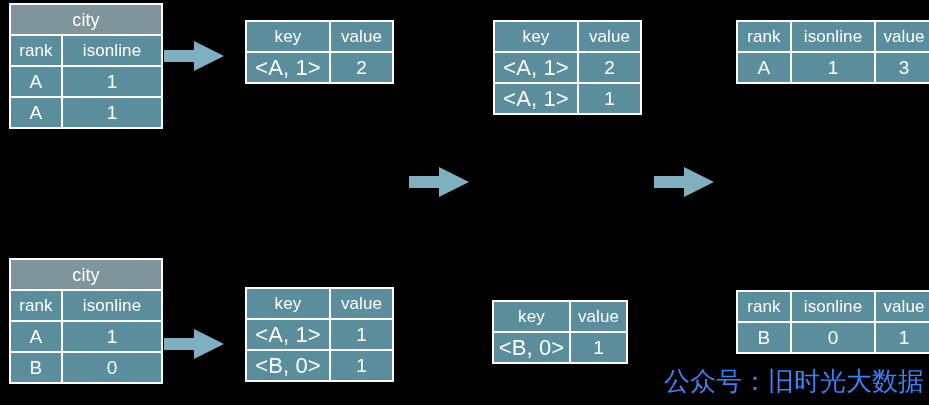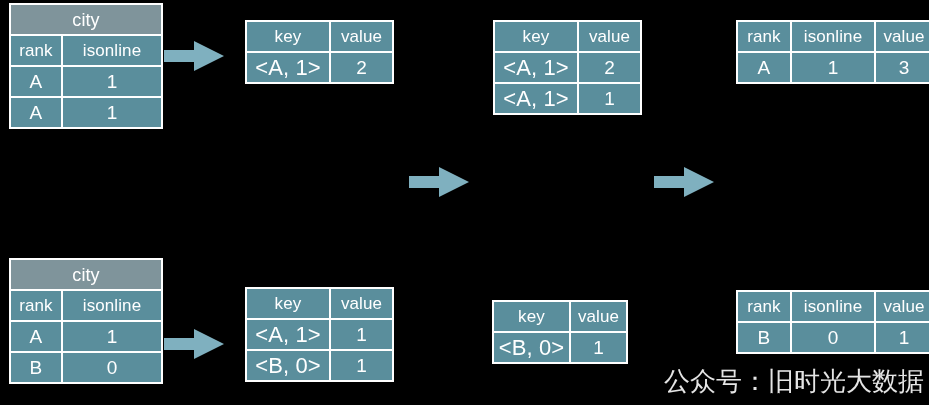--- a/index.html
+++ b/index.html
@@ -79,21 +79,21 @@
   .arrow {
     position: absolute;
     width: 60px;
     height: 34px;
   }
   .arrow svg { display: block; width: 100%; height: 100%; }
 
   
   .watermark {
     position: absolute;
-    color: #e5e5e5;
+    color: #3b82f6;
     font-size: 26px;
     line-height: 1;
     white-space: nowrap;
     font-family: "DejaVu Sans", sans-serif;
   }
 
   
   #city-table-top  { left: 0px;   top: 3px; }
   #arrow-top-1     { left: 155px; top: 39px; }
   #kv-table-top-1  { left: 236px; top: 20px; }

